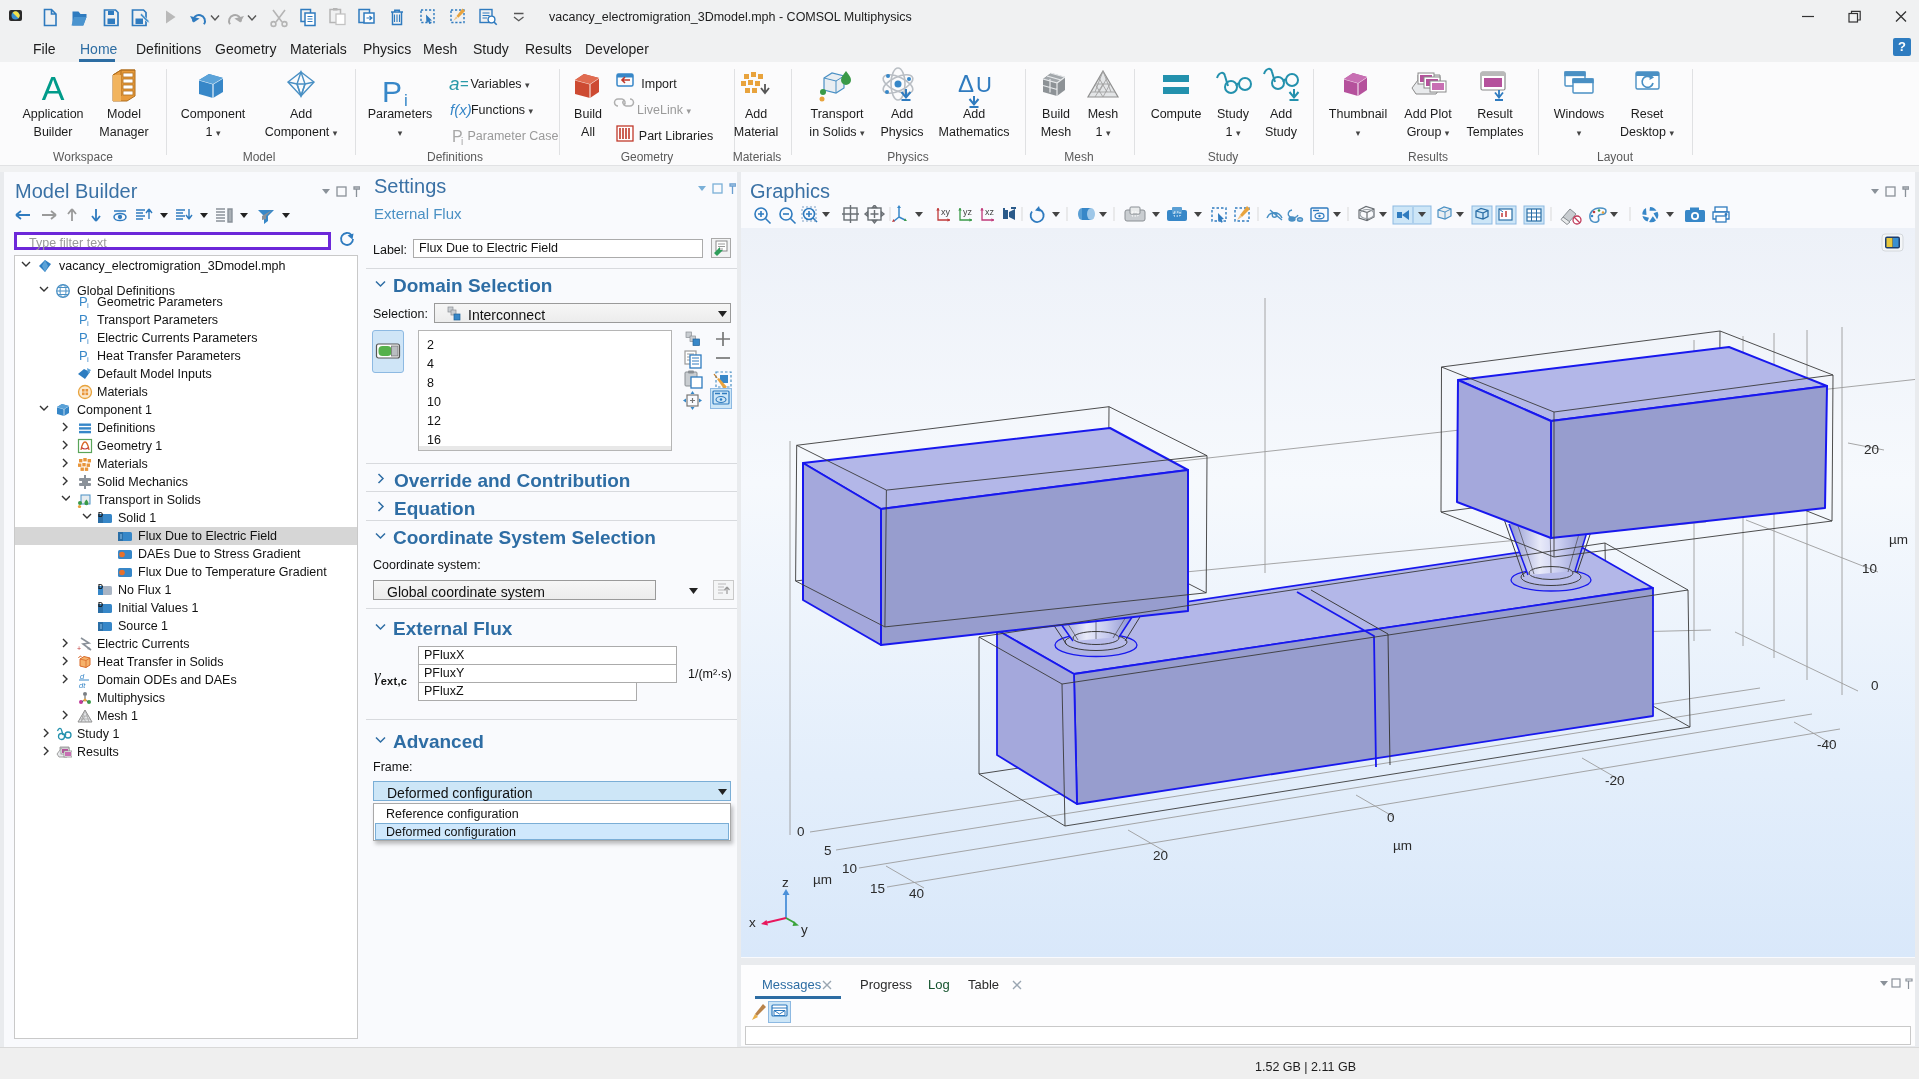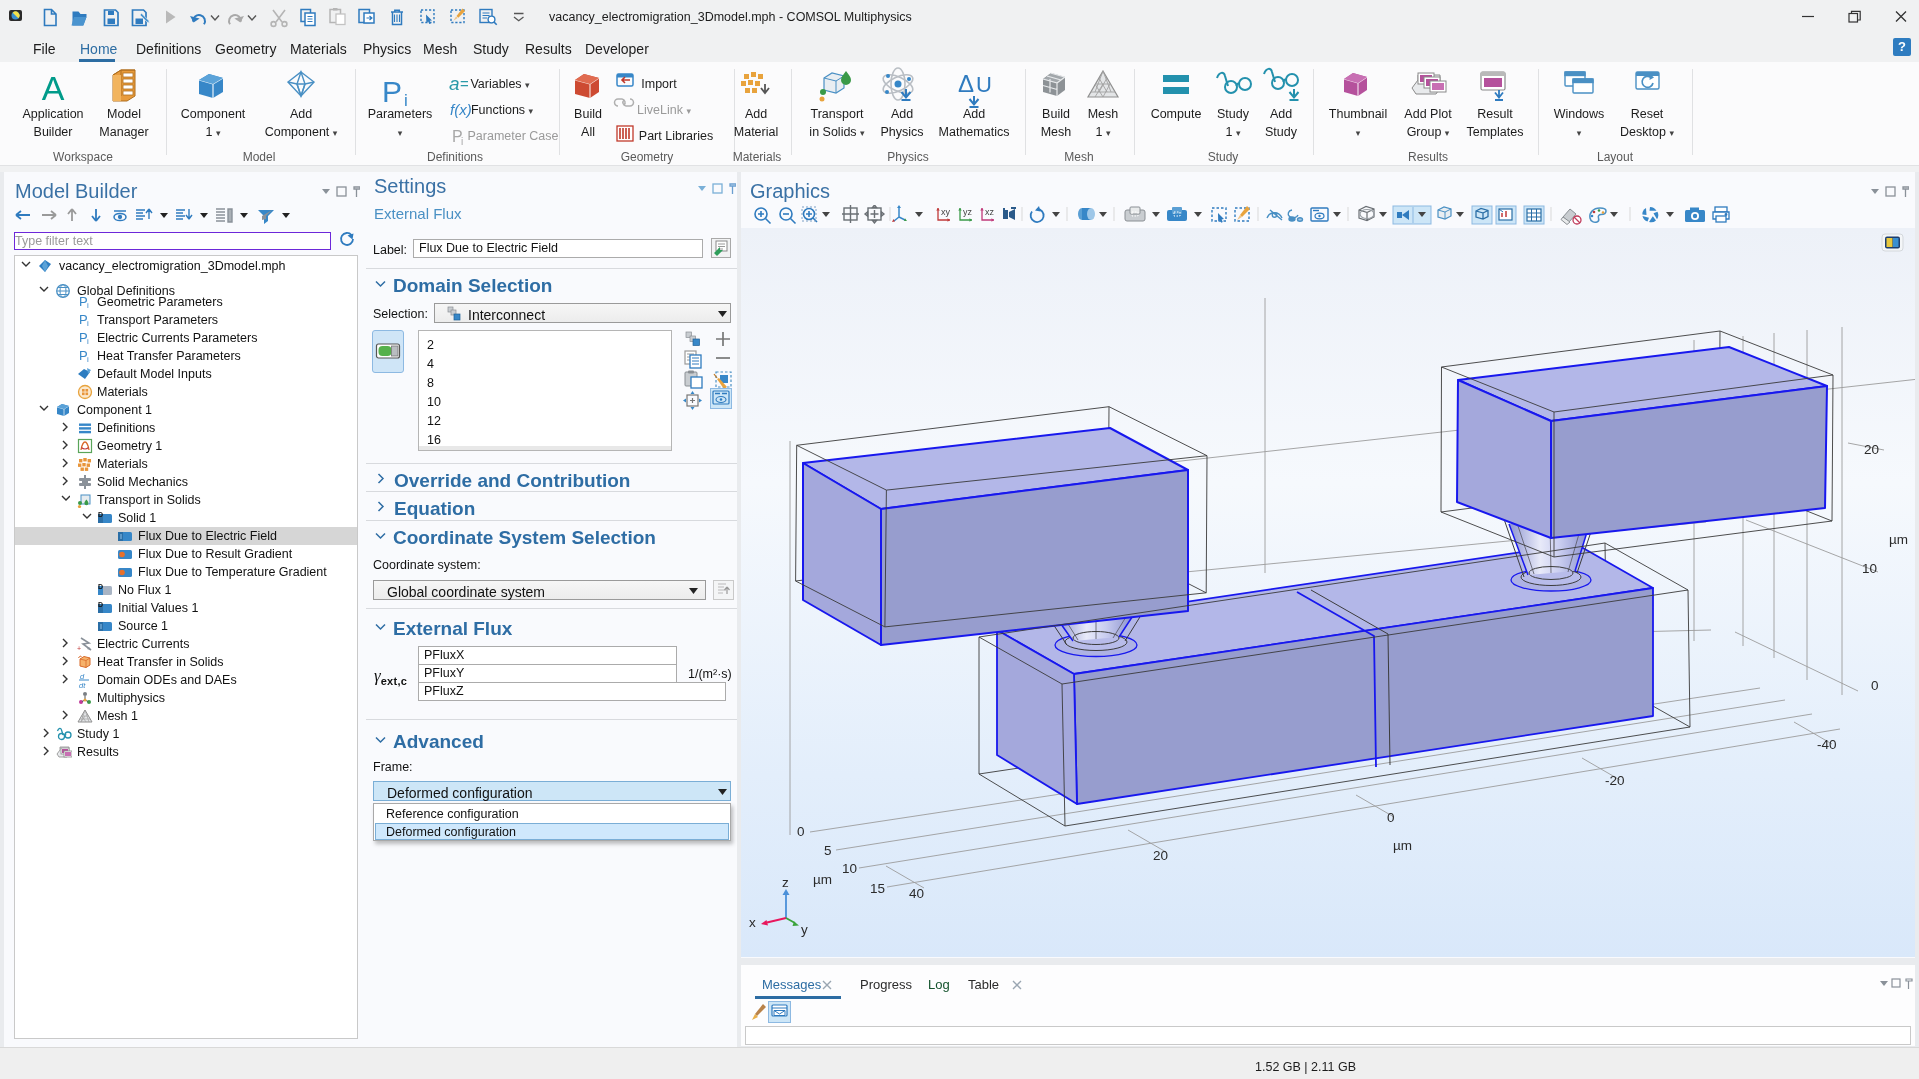--- a/index.html
+++ b/index.html
@@ -20,21 +20,21 @@
 .rib-label { position:absolute; top:88px; transform:translateX(-50%); font-size:12px; color:#5a5a5a; white-space:nowrap; }
 .rib-btn-txt { position:absolute; transform:translateX(-50%); font-size:12.5px; color:#1c1c1c; white-space:nowrap; text-align:center; }
 .gray { color:#9a9a9a !important; }
 .dd { font-size:9px; color:#444; }
 
 #main { position:absolute; left:0; top:172px; width:1919px; height:875px; background:#e9ebee; }
 .panel { position:absolute; background:#f9fafd; }
 .panel-title { position:absolute; font-size:20px; color:#3a71a5; }
 
 #mb-panel { left:4px; top:0px; width:414px; height:875px; }
-#mb-filter { position:absolute; left:10px; top:60px; width:317px; height:18px; border:1px solid #6d28d9; background:#fff; font-size:12.5px; color:#9a9a9a; padding-left:0; line-height:16px; }
+#mb-filter { position:absolute; left:10px; top:60px; width:317px; height:18px; border:3px solid #6d28d9; background:#fff; font-size:12.5px; color:#9a9a9a; padding-left:12px; line-height:16px; }
 #mb-tree { position:absolute; left:10px; top:83px; width:344px; height:784px; border:1px solid #c9c9c9; background:#fff; overflow:hidden; }
 .trow { position:absolute; left:0; width:342px; height:18px; font-size:12.5px; color:#111; white-space:nowrap; }
 .trow .lbl { position:absolute; top:2px; }
 .chev { position:absolute; top:3px; font-size:10px; color:#333; }
 .ticon { position:absolute; top:1px; width:16px; height:16px; }
 .sel-row { background:#d6d6d6; }
 
 #set-panel { left:366px; top:0px; width:371px; height:875px; }
 .sec-hdr { position:absolute; font-size:19px; font-weight:bold; color:#2e6da4; }
 .sec-chev { position:absolute; font-size:10px; color:#2e6da4; }
@@ -580,21 +580,21 @@
               <rect x="1" y="4" width="5" height="9" fill="#2a6ea6"></rect>
               <path d="M4 6 v5" stroke="#8fc0e8" stroke-width="1"></path>
             </svg>
             <span class="lbl" style="left:123px">Flux Due to Electric Field</span>
           </div>
         <div class="trow" style="top:289px">
             <svg class="ticon" style="left:102px">
               <rect x="1" y="4" width="14" height="9" rx="1.5" fill="#3787c8"></rect>
               <circle cx="5" cy="8.5" r="2.8" fill="#e8702a"></circle>
             </svg>
-            <span class="lbl" style="left:123px">Flux Due to Result Gradient</span>
+            <span class="lbl" style="left:123px">DAEs Due to Stress Gradient</span>
           </div>
         <div class="trow" style="top:307px">
             <svg class="ticon" style="left:102px">
               <rect x="1" y="4" width="14" height="9" rx="1.5" fill="#3787c8"></rect>
               <circle cx="5" cy="8.5" r="2.8" fill="#e8702a"></circle>
             </svg>
             <span class="lbl" style="left:123px">Flux Due to Temperature Gradient</span>
           </div>
         <div class="trow" style="top:325px">
             <svg class="ticon" style="left:82px">
@@ -807,41 +807,41 @@
       <svg class="sec-chev" style="left:10px;top:329px" width="10" height="11">
           <path d="M2.5 1 l4.5 4.5 -4.5 4.5" stroke="#2e6da4" stroke-width="1.5" fill="none"></path>
         </svg>
       <div class="sec-hdr" style="left:28px;top:326px">Equation</div>
       <div class="sep-line" style="top:348px"></div>
       <svg class="sec-chev" style="left:9px;top:359px" width="11" height="10">
           <path d="M1 2.5 l4.5 4.5 4.5 -4.5" stroke="#2e6da4" stroke-width="1.5" fill="none"></path>
         </svg>
       <div class="sec-hdr" style="left:27px;top:355px">Coordinate System Selection</div>
       <span class="lbl12" style="left:7px;top:386px">Coordinate system:</span>
-      <div class="ddbox" style="left:7px;top:408px;width:333px;height:20px">
+      <div class="ddbox" style="left:7px;top:408px;width:283px;height:20px">
         <span class="abs" style="left:13px;top:3px">Global coordinate system</span>
         <svg class="abs" style="left:315px;top:7px" width="10" height="8">
             <path d="M0 0 l4.5 6 4.5 -6z" fill="#222"></path>
           </svg>
       </div>
       <div style="position:absolute;left:347px;top:408px;width:21px;height:20px;border:1px solid #c9c9c9;background:#f4f5f6">
         <svg width="19" height="18">
             <path d="M4 3 h8 M4 6 h6 M4 9 h8 M4 12 h5" stroke="#b9b9b9" stroke-width="1.2"></path>
             <path d="M13 13 v-7 m0 0 l-2.5 3 m2.5 -3 l2.5 3" stroke="#9a9a9a" stroke-width="1.2" fill="none"></path>
           </svg>
       </div>
       <div class="sep-line" style="top:436px"></div>
       <svg class="sec-chev" style="left:9px;top:450px" width="11" height="10">
           <path d="M1 2.5 l4.5 4.5 4.5 -4.5" stroke="#2e6da4" stroke-width="1.5" fill="none"></path>
         </svg>
       <div class="sec-hdr" style="left:27px;top:446px">External Flux</div>
       <div style="position:absolute;left:8px;top:494px;font-family:'Liberation Serif';font-style:italic;font-size:17px;color:#111">γ<span style="font-size:11px;font-style:normal;font-family:'Liberation Sans';font-weight:bold;letter-spacing:0.3px;vertical-align:-4px">ext,c</span></div>
       <div class="inp" style="left:52px;top:474px;width:259px;height:19px;line-height:17px">PFluxX</div>
       <div class="inp" style="left:52px;top:492px;width:259px;height:19px;line-height:17px">PFluxY</div>
-      <div class="inp" style="left:52px;top:510px;width:308px;height:19px;line-height:17px">PFluxZ</div>
+      <div class="inp" style="left:52px;top:510px;width:219px;height:19px;line-height:17px">PFluxZ</div>
       <span class="lbl12" style="left:322px;top:495px">1/(m²·s)</span>
       <div class="sep-line" style="top:547px"></div>
       <svg class="sec-chev" style="left:9px;top:563px" width="11" height="10">
           <path d="M1 2.5 l4.5 4.5 4.5 -4.5" stroke="#2e6da4" stroke-width="1.5" fill="none"></path>
         </svg>
       <div class="sec-hdr" style="left:27px;top:559px">Advanced</div>
       <span class="lbl12" style="left:7px;top:588px">Frame:</span>
       <div class="ddbox" style="left:7px;top:609px;width:358px;height:20px;background:#cde6f7;border-color:#7aaed6">
         <span class="abs" style="left:13px;top:3px">Deformed configuration</span>
         <svg class="abs" style="left:344px;top:7px" width="10" height="8">

